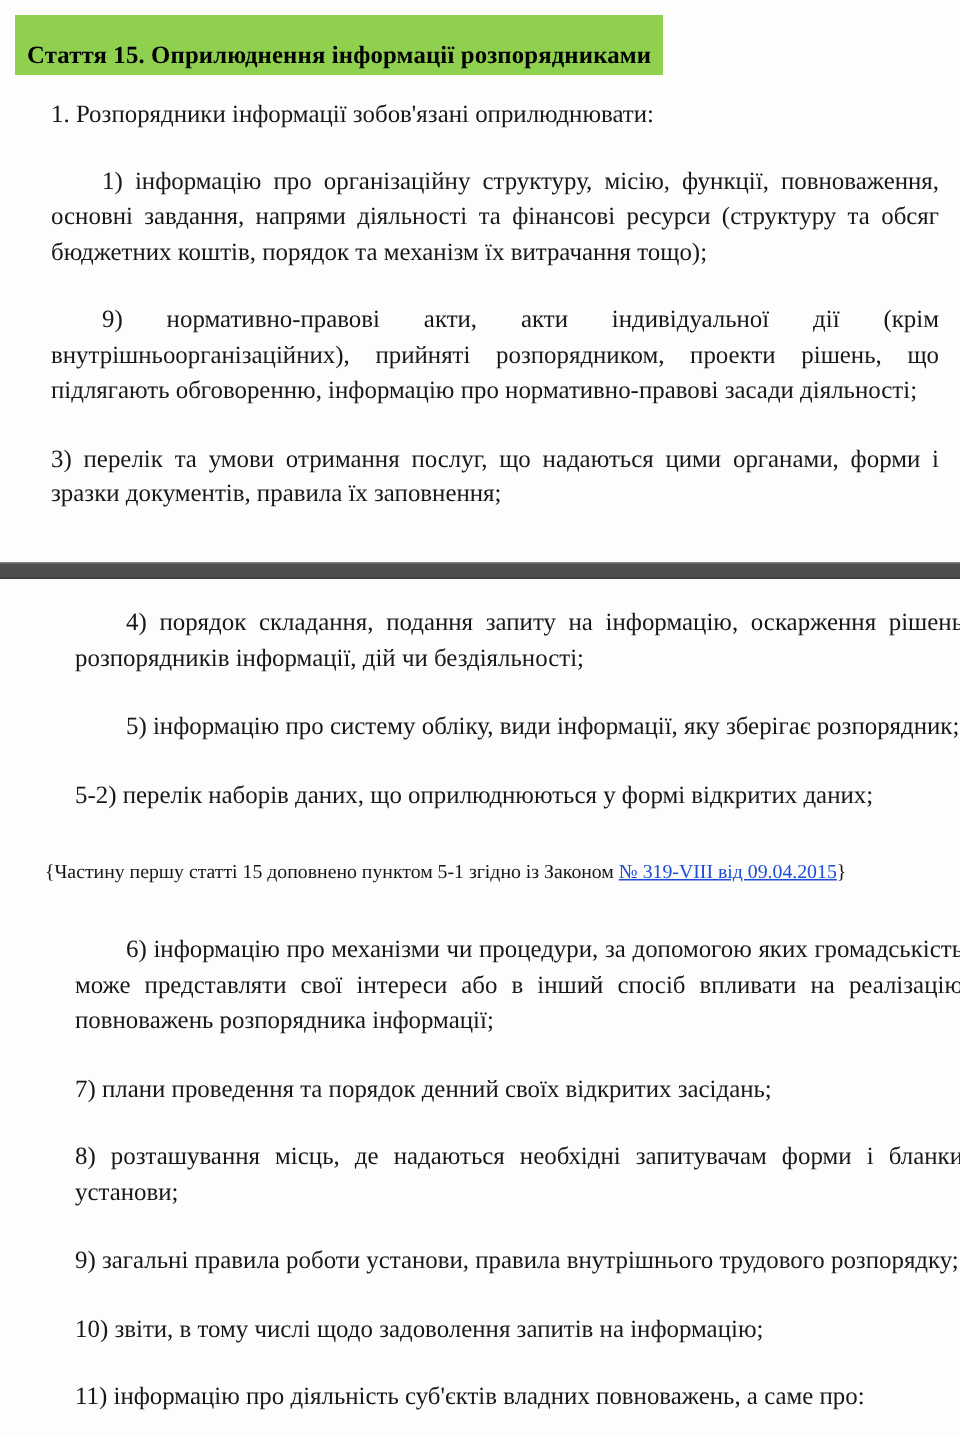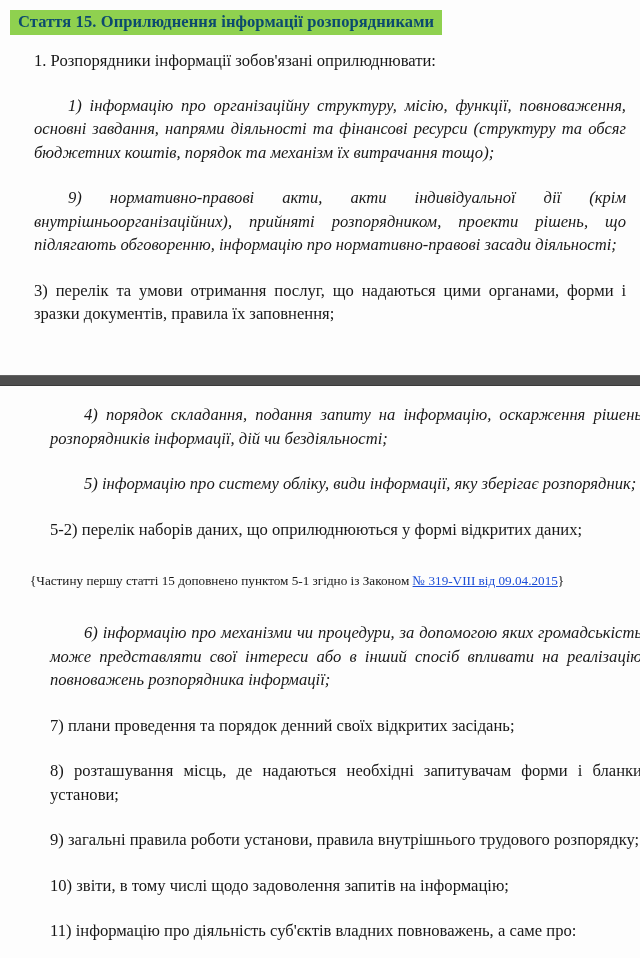--- a/index.html
+++ b/index.html
@@ -20,23 +20,23 @@
     width: 640px;
     height: 958px;
     position: relative;
     box-sizing: border-box;
   }
 
   
   .article-header {
     display: inline-block;
     margin: 10px 0 0 10px;
-    padding: 2px 8px 3px 8px;
+    padding: 17px 8px 3px 8px;
     background: #8fd14f;
-    color: #0c4a6e;
+    color: #000000;
     font-weight: bold;
     font-size: 16.5px;
     line-height: 20px;
     letter-spacing: 0.1px;
     white-space: nowrap;
   }
 
   
   .content {
     padding: 0 14px 0 18px;
@@ -54,21 +54,20 @@
   p.lead {
     padding-top: 14px;
     padding-bottom: 10px;
     text-align: left;
   }
 
   p.item {
     text-indent: 34px;
     padding-top: 11px;
     padding-bottom: 11px;
-    font-style: italic;
   }
 
   p.item-noindent {
     text-indent: 0;
     padding-top: 11px;
     padding-bottom: 11px;
   }
 
   p.note {
     font-size: 13.2px;

